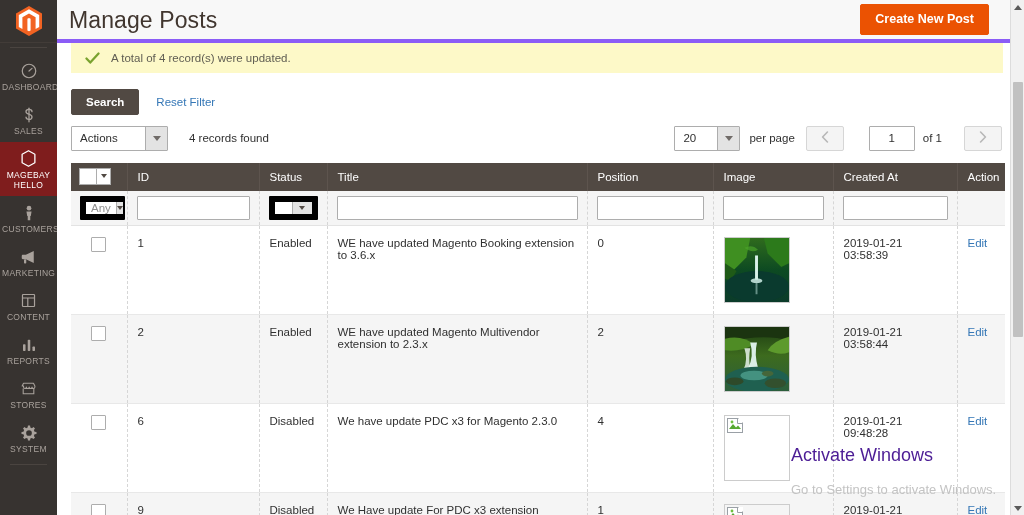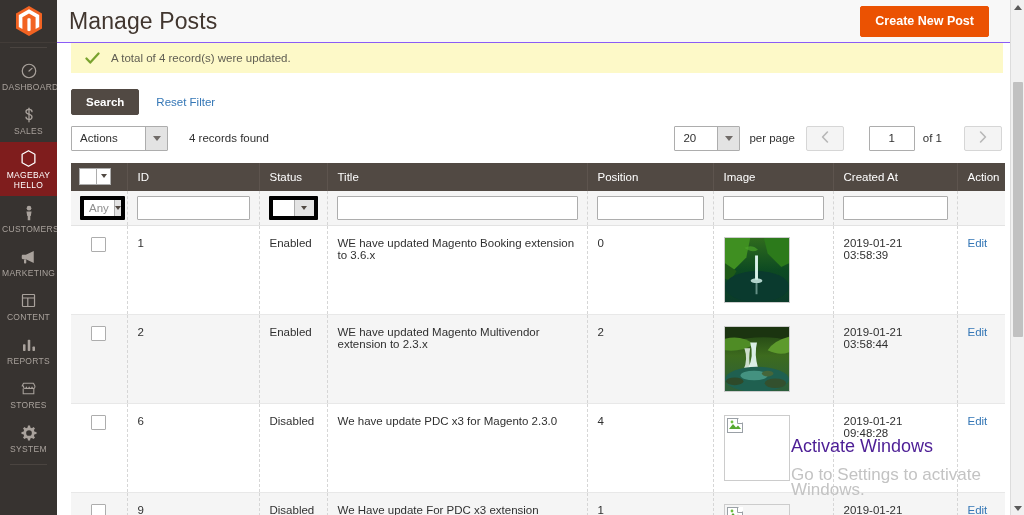--- a/index.html
+++ b/index.html
@@ -55,21 +55,21 @@
     height: 515px;
     background: #ffffff;
     position: relative;
     overflow: hidden;
   }
 
   
   .page-header {
     height: 43px;
     background: #f8f8f8;
-    border-bottom: 1px solid #8b5cf6;
+    border-bottom: 4px solid #8b5cf6;
     display: flex; align-items: center;
     padding: 0 14px 0 12px;
   }
   .page-title {
     font-size: 23px;
     color: #41362f;
     font-weight: normal;
     line-height: 28px;
     letter-spacing: .1px;
   }
@@ -244,21 +244,21 @@
     border: 1px solid #adadad;
     background: #fff;
     border-radius: 1px;
     font-size: 11.5px;
     padding: 0 6px;
     color: #303030;
     font-family: "Liberation Sans", sans-serif;
   }
   .f-select {
     display: inline-flex; align-items: stretch;
-    border: 4px solid #000000; background:#fff;
+    border: 6px solid #000000; background:#fff;
     height: 24px; border-radius: 1px; width: 100%; cursor:pointer;
   }
   .f-select .v {
     flex: 1 1 auto; padding: 0 6px; font-size: 11.5px; color: #8f8f8f;
     display:flex; align-items:center;
   }
   .f-select .a {
     width: 20px; background:#e3e3e3; border-left:1px solid #adadad;
     display:flex; align-items:center; justify-content:center;
   }
@@ -319,21 +319,21 @@
   .watermark {
     position: absolute;
     right: 18px;
     bottom: 18px;
     text-align: left;
     pointer-events: none;
     user-select: none;
     width: 215px;
   }
   .wm-title { font-size: 18px; color: #4c1d95; line-height: 21px; font-weight: normal; }
-  .wm-sub { font-size: 17px; color: #c3c3c3; line-height: 15px; margin-top: 10px; }
+  .wm-sub { font-size: 13px; color: #c3c3c3; line-height: 15px; margin-top: 16px; }
 
   
   #scrollbar {
     position: absolute; top: 0; right: 0;
     width: 14px; height: 515px;
     background: #f1f1f1;
     border-left: 1px solid #dcdcdc;
   }
   .sb-arrow {
     height: 14px; display:flex; align-items:center; justify-content:center;

